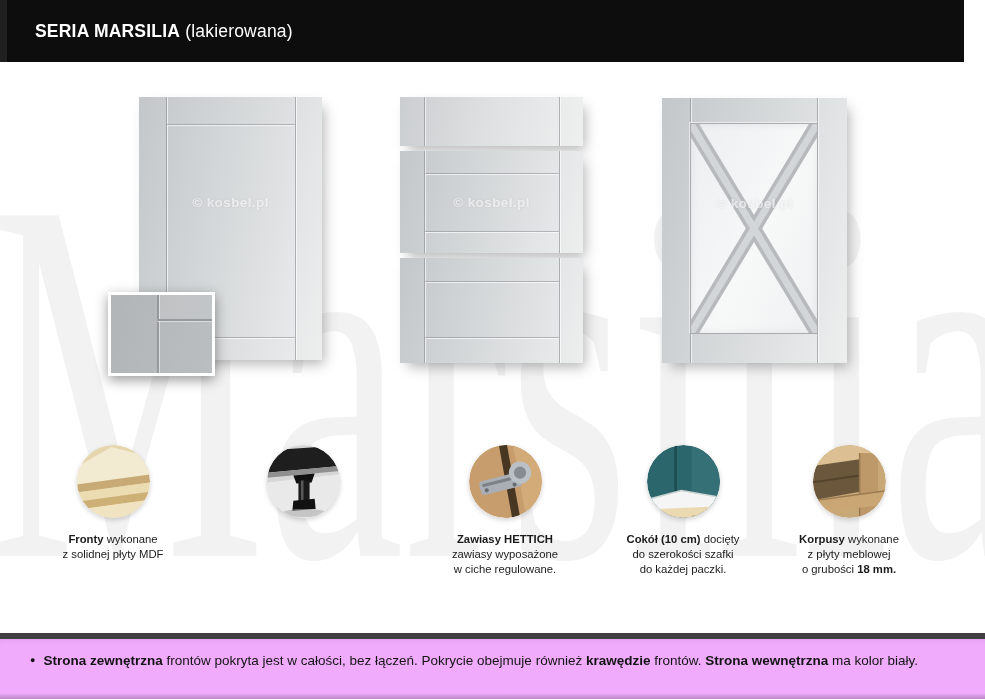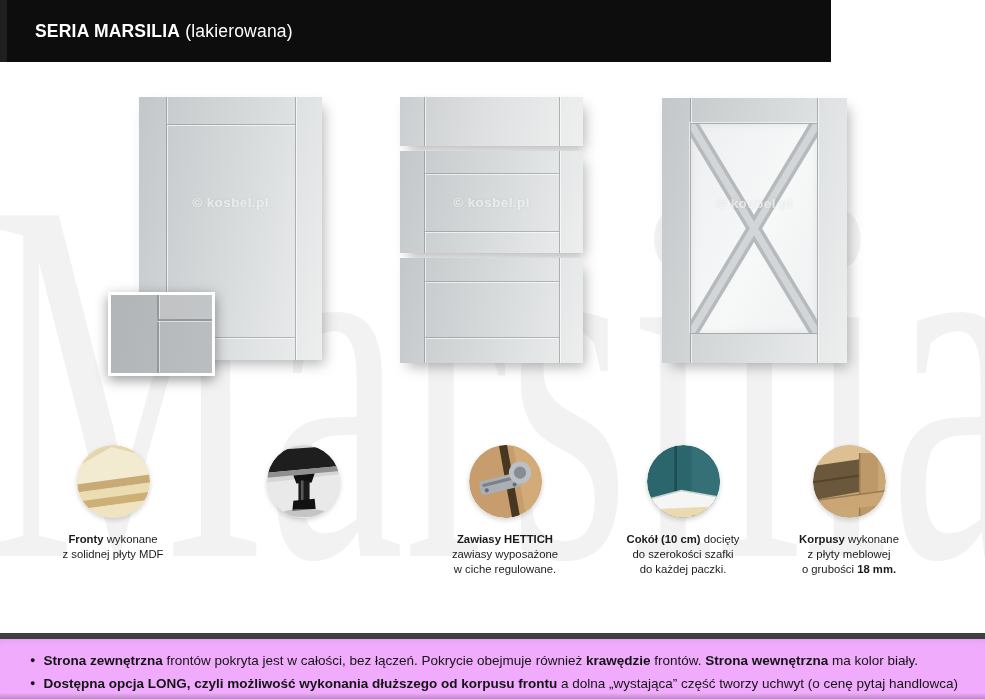--- a/index.html
+++ b/index.html
@@ -1,20 +1,20 @@
 <!DOCTYPE html>
 <html><head>
 <meta charset="utf-8">
 <style>
   html,body{margin:0;padding:0;}
   body{background:#ffffff;font-family:"Liberation Sans",sans-serif;}
   .page{position:relative;width:985px;height:699px;background:#ffffff;overflow:hidden;margin:0 auto;}
 
   
-  .header{position:absolute;left:0;top:0;width:831px;height:62px;
+  .header{position:absolute;left:0;top:0;width:964px;height:62px;
     background:linear-gradient(90deg,#1f1f1f 0,#1f1f1f 7px,#0d0d0d 7px);z-index:5;}
   .header h1{margin:0;padding:0 0 0 35px;line-height:62px;font-size:17.5px;color:#ffffff;
     font-weight:400;letter-spacing:.2px;}
   .header .tb{font-weight:700;}
 
   
   .wm-svg{position:absolute;left:0;top:0;z-index:0;}
 
   
   .door,.panel{background:linear-gradient(103deg,#c4c7c9 0%,#d7dadb 48%,#edefef 100%);
@@ -273,18 +273,17 @@
     <div class="caption">
         <div><span class="b">Korpusy</span><span> wykonane</span></div>
         <div><span>z płyty meblowej</span></div>
         <div><span>o grubości </span><span class="b">18 mm.</span></div>
       </div>
   </div>
 
   <div class="ftr">
     <ul>
       <li><span class="b">Strona zewnętrzna</span><span> frontów pokryta jest w całości, bez łączeń. Pokrycie obejmuje również </span><span class="b">krawędzie</span><span> frontów. </span><span class="b">Strona wewnętrzna</span><span> ma kolor biały.</span></li>
-      <li><span class="b">Dostępna opcja LONG, czyli możliwość wykonania dłuższego od korpusu frontu</span><span> a dolna „wystająca” część tworzy uchwyt (o cenę pytaj handlowca)</span></li>
     </ul>
   </div>
 
   <div class="bottom-edge"></div>
 </div>
 
 </body></html>

